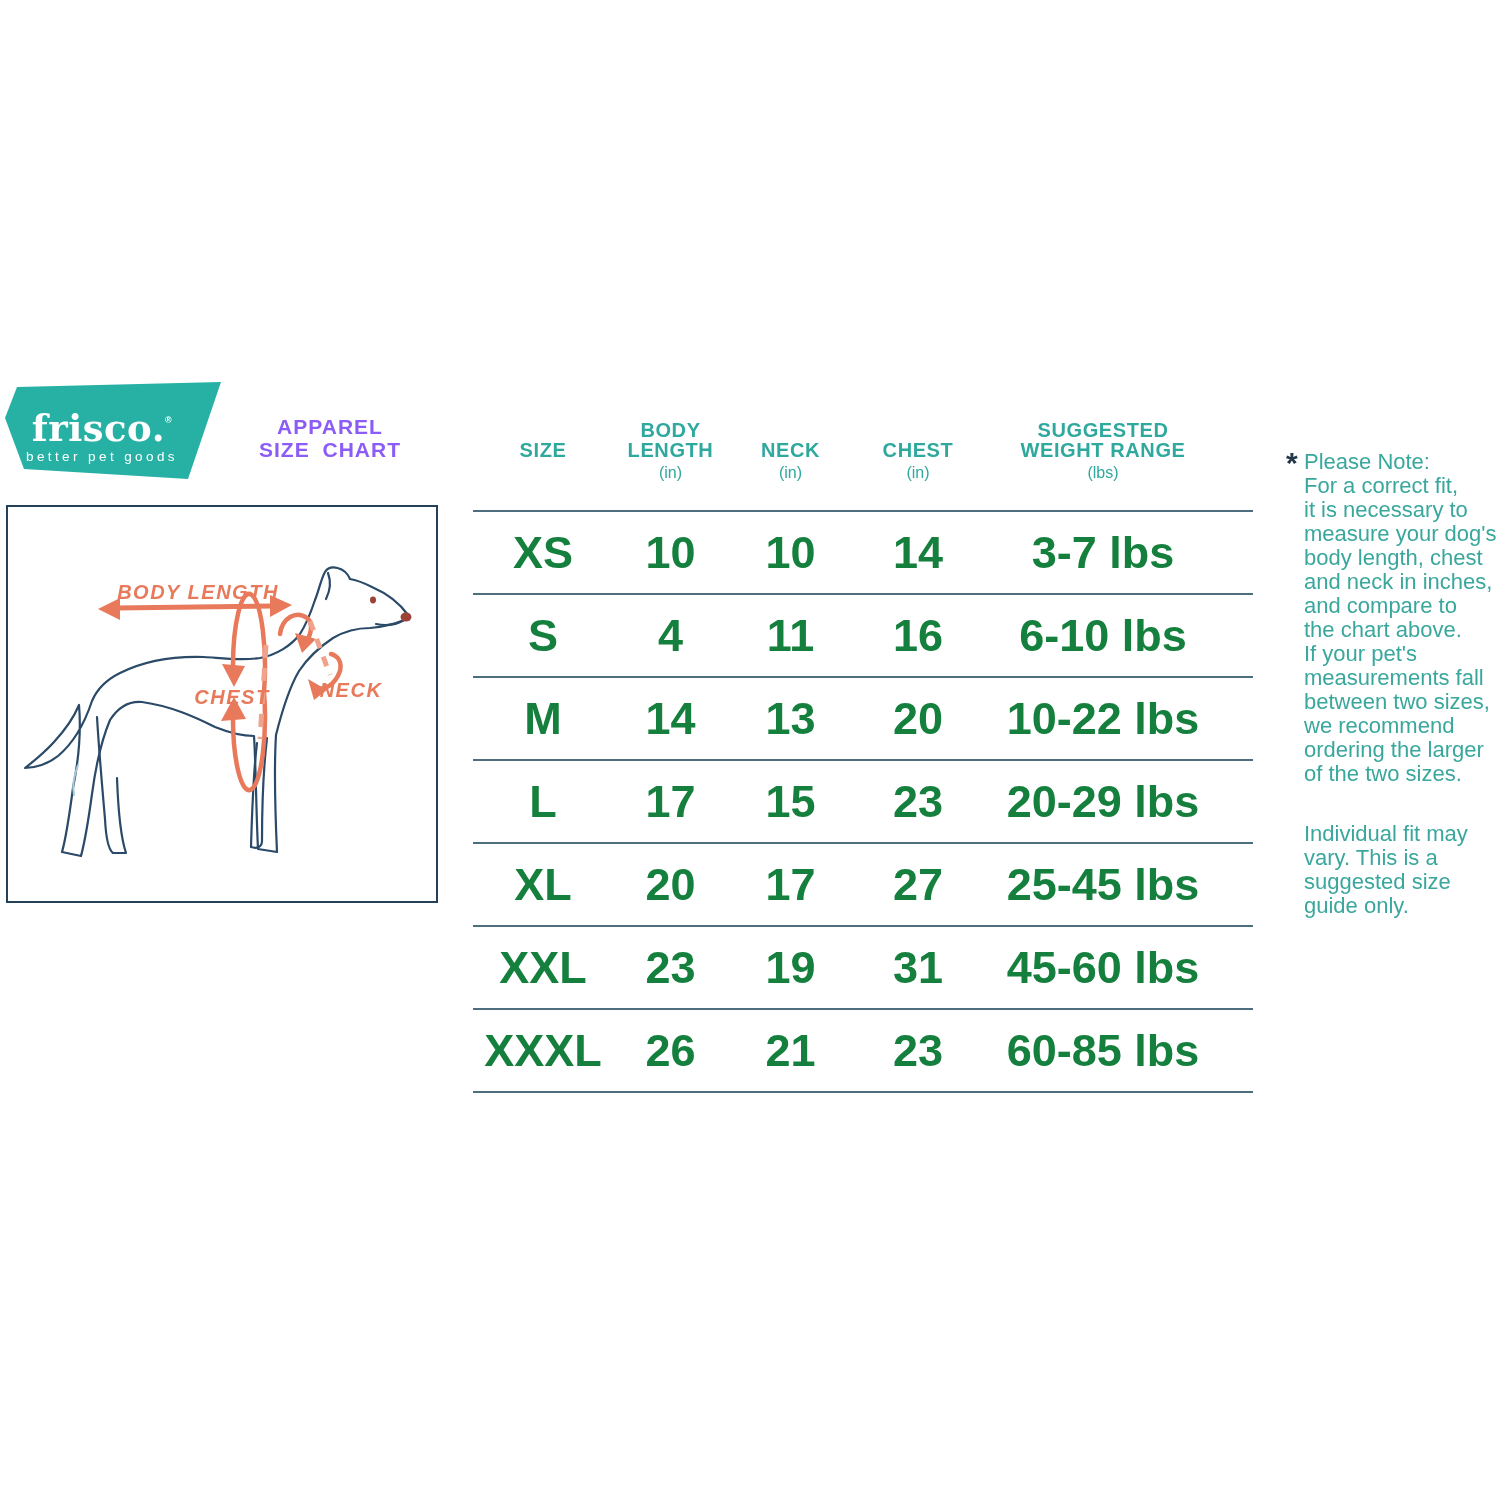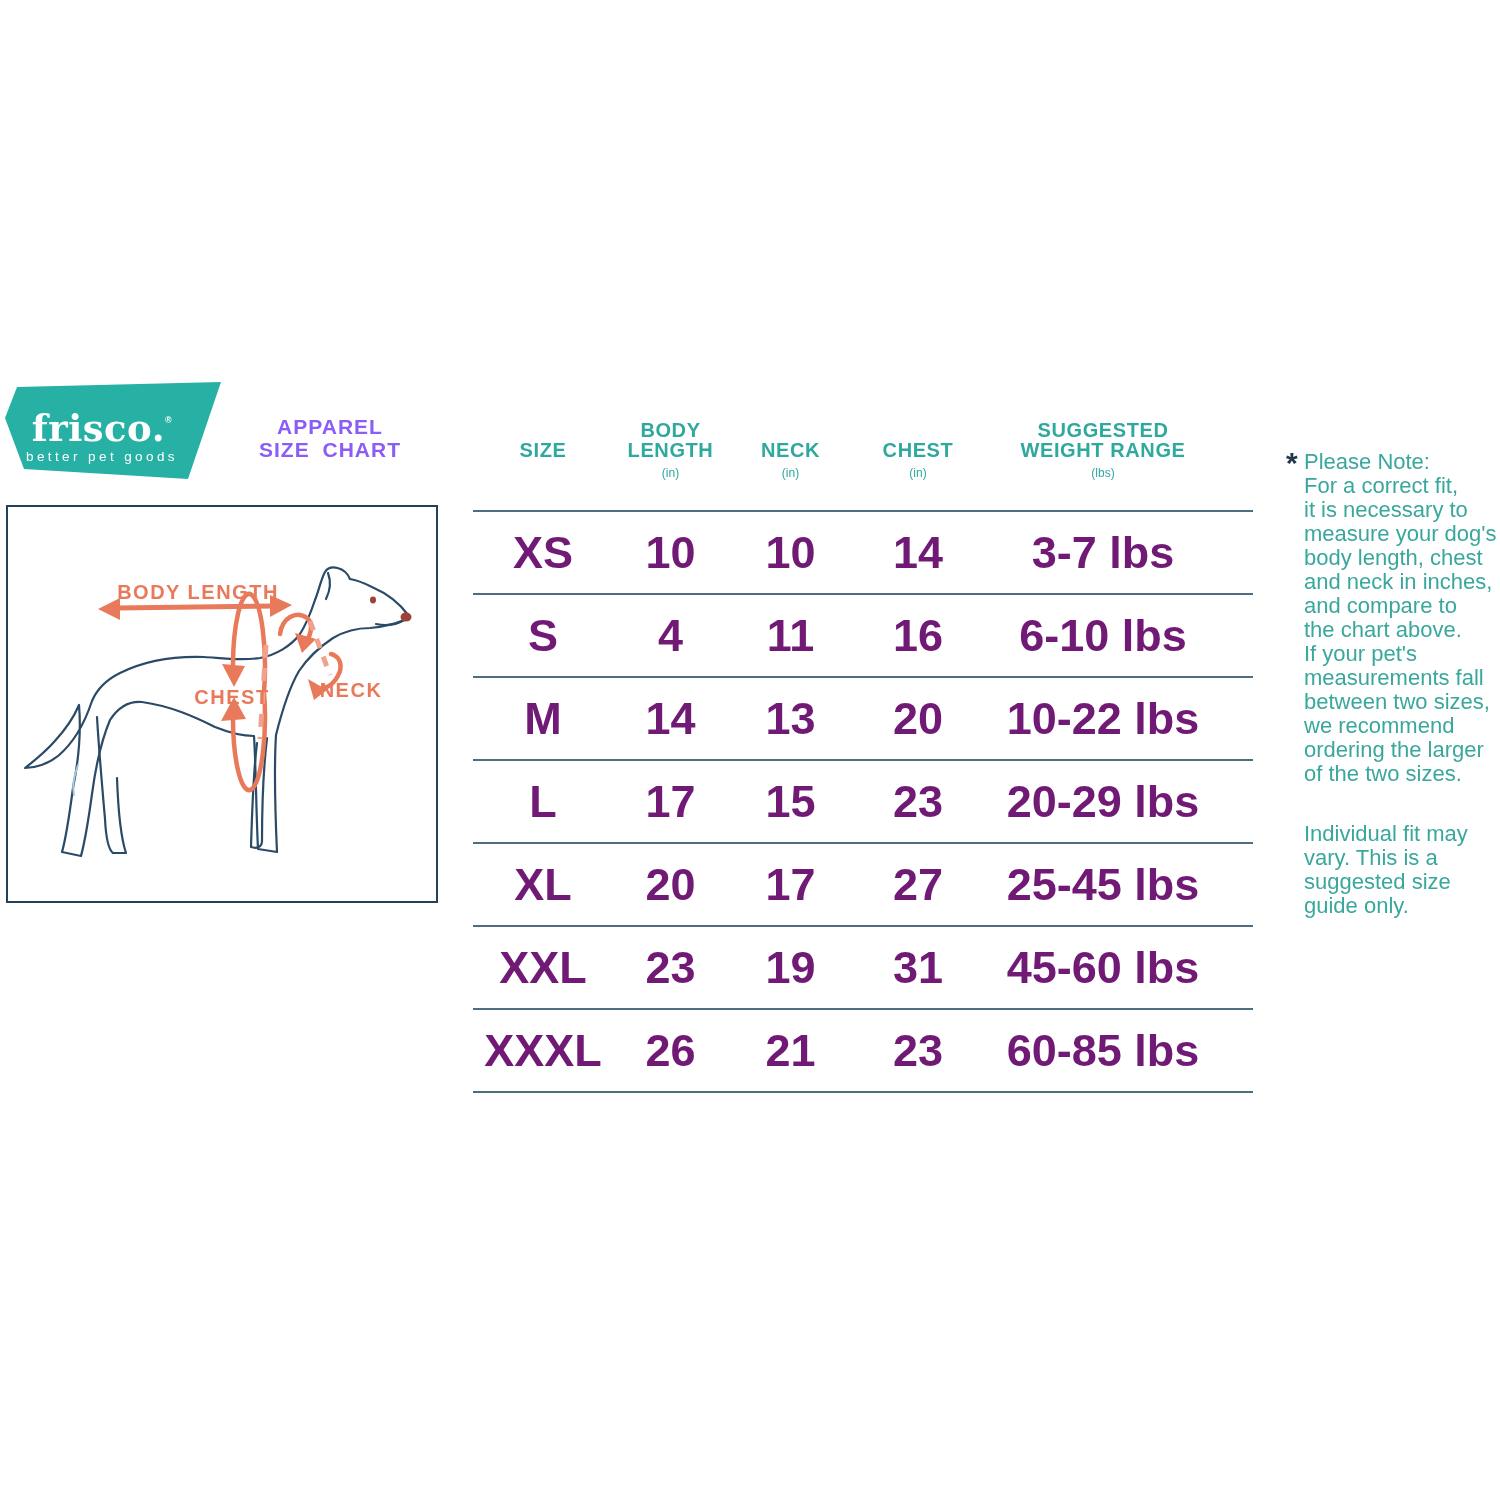--- a/index.html
+++ b/index.html
@@ -12,33 +12,33 @@
   .logo-text { position:absolute; left:10px; right:32px; top:21px; text-align:center; color:#ffffff; }
   .logo-word { font-family:"DejaVu Serif", serif; font-weight:bold; font-size:37px; line-height:38px; letter-spacing:0.5px; }
   .reg { font-size:9px; vertical-align:18px; font-family:"Liberation Sans", sans-serif; }
   .tagline { font-size:13.5px; letter-spacing:3.4px; margin-top:2px; font-weight:400; }
 
   
   .title { position:absolute; left:240px; top:415px; width:180px; text-align:center;
            color:#8b5cf6; font-weight:bold; font-size:21px; line-height:23px; letter-spacing:1px; word-spacing:6px; }
 
   
-  .dog-box { position:absolute; left:6px; top:505px; width:432px; height:398px; border:2px solid #24415c; }
+  .dog-box { position:absolute; left:6px; top:505px; width:432px; height:398px; border:2px solid #24415c;font-style:italic; }
 
   
   .thead { position:absolute; left:473px; top:420px; width:780px; display:flex; color:#2fa89e; }
   .hcell { display:flex; flex-direction:column; justify-content:flex-end; text-align:center; }
   .hline { height:20px; line-height:20px; font-size:20px; font-weight:bold; letter-spacing:0.6px; }
-  .hline.unit { font-weight:400; font-size:12px; height:23px; line-height:26px; letter-spacing:0; }
+  .hline.unit { font-weight:400; font-size:16px; height:23px; line-height:26px; letter-spacing:0; }
   .col0 { width:140px; } .col1 { width:115px; } .col2 { width:125px; } .col3 { width:130px; } .col4 { width:240px; }
 
   .tbody { position:absolute; left:473px; top:510px; width:780px; border-bottom:2px solid #4e6d7e; }
   .trow { display:flex; height:83px; border-top:2px solid #4e6d7e; }
   .cell { display:flex; align-items:center; justify-content:center;
-          font-size:45px; font-weight:bold; color:#701a75; letter-spacing:0px; }
+          font-size:45px; font-weight:bold; color:#15803d; letter-spacing:0px; }
 
   
   .note-asterisk { position:absolute; left:1286px; top:446px; font-size:30px; font-weight:bold; color:#22384a; }
   .note-p { position:absolute; left:1304px; width:200px; }
   .note-p1 { top:450px; }
   .note-p2 { top:822px; }
   .nline { font-size:22px; line-height:24px; color:#3aa79d; font-weight:400; white-space:nowrap; }
 
   svg text { font-family:"Liberation Sans", sans-serif; }
 </style>

